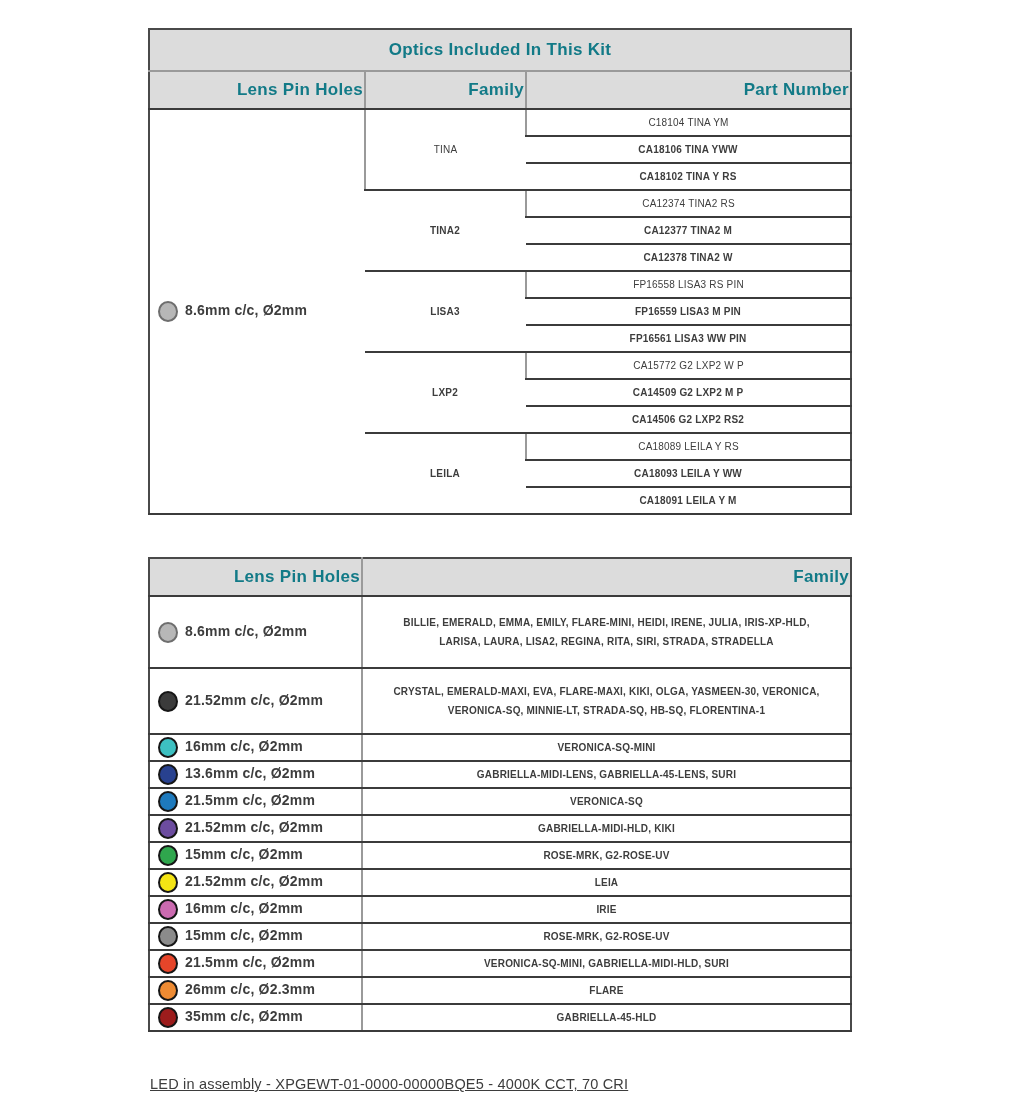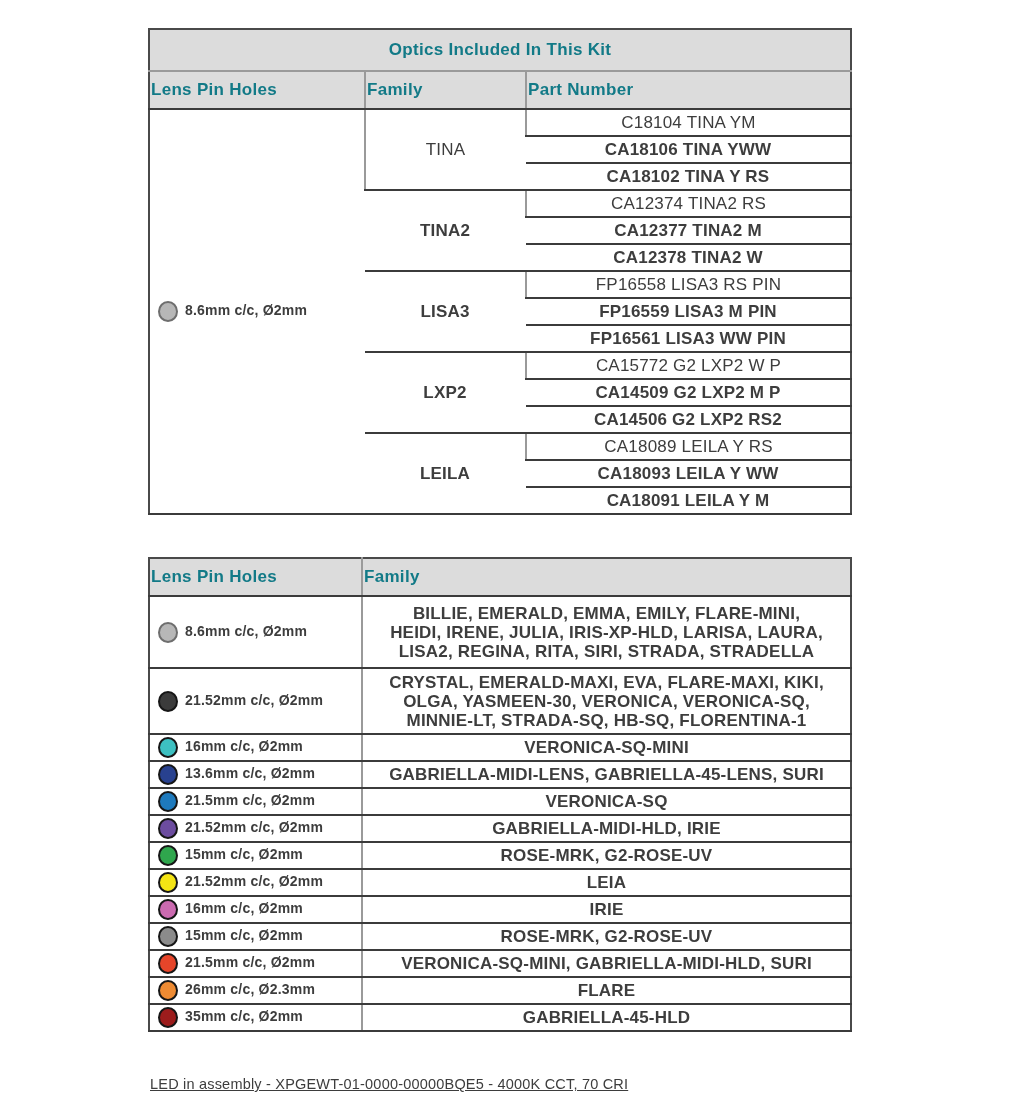--- a/index.html
+++ b/index.html
@@ -31,30 +31,30 @@
     text-align:center;
     border-bottom:2px solid #9a9a9a;
   }
   .head-row th {
     background:#dcdcdc;
     color:#127a87;
     font-size:17px;
     font-weight:bold;
     letter-spacing:.3px;
     height:34px;
-    text-align:left;
+    text-align:right;
     border-bottom:2px solid #3b3b3b;
     border-left:2px solid #9a9a9a;
   }
   .head-row th:first-child { border-left:none; }
 
   tbody td {
     border-bottom:2px solid #3b3b3b;
     border-left:2px solid #9a9a9a;
-    font-size:17px;
+    font-size:10px;
     color:#3d3d3d;
     text-align:center;
     vertical-align:middle;
     letter-spacing:.2px;
     padding:0 6px;
     overflow:hidden;
   }
   tbody td:first-child { border-left:none;font-weight:bold; }
   tbody tr.r27 { height:27px; }
   tr.r72 { height:72px; }
@@ -213,21 +213,21 @@
       <tr class="r27">
         <td class="lens-cell">
           <span class="swatch" style="background-color: rgb(30, 122, 189); border-color: rgb(22, 22, 22);"></span><span>21.5mm c/c, Ø2mm</span>
         </td>
         <td class="family-list">VERONICA-SQ</td>
       </tr>
       <tr class="r27">
         <td class="lens-cell">
           <span class="swatch" style="background-color: rgb(108, 76, 159); border-color: rgb(22, 22, 22);"></span><span>21.52mm c/c, Ø2mm</span>
         </td>
-        <td class="family-list">GABRIELLA-MIDI-HLD, IRIE</td>
+        <td class="family-list">GABRIELLA-MIDI-HLD, KIKI</td>
       </tr>
       <tr class="r27">
         <td class="lens-cell">
           <span class="swatch" style="background-color: rgb(47, 166, 77); border-color: rgb(22, 22, 22);"></span><span>15mm c/c, Ø2mm</span>
         </td>
         <td class="family-list">ROSE-MRK, G2-ROSE-UV</td>
       </tr>
       <tr class="r27">
         <td class="lens-cell">
           <span class="swatch" style="background-color: rgb(244, 228, 20); border-color: rgb(22, 22, 22);"></span><span>21.52mm c/c, Ø2mm</span>

